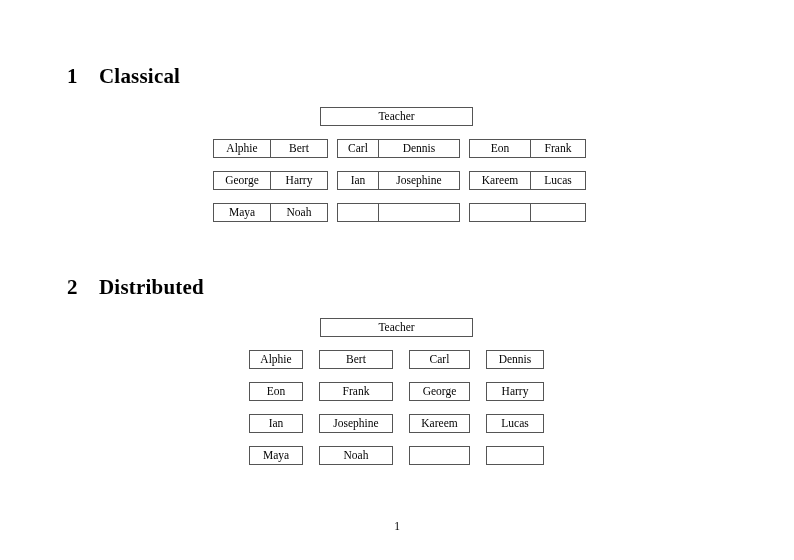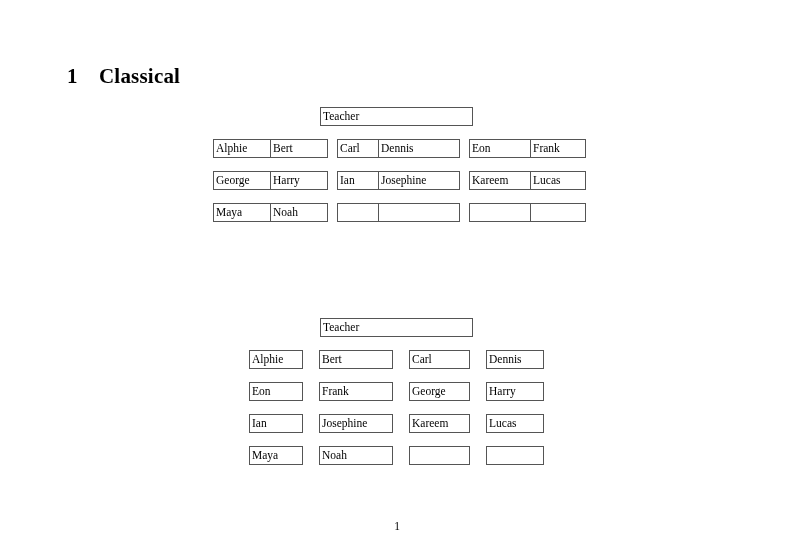--- a/index.html
+++ b/index.html
@@ -39,21 +39,21 @@
   
   .tbl {
     position: absolute;
     border-collapse: collapse;
     border-spacing: 0;
     font-size: 11.5px;
     line-height: 1;
   }
   .tbl td {
     border: 1px solid #555555;
-    text-align: left;
+    text-align: center;
     vertical-align: middle;
     height: 15px;
     padding: 1px 2px;
     white-space: nowrap;
     font-size: 11.5px;
   }
 
   
   .c-teacher { left: 320px; top: 107px; }
   .c-teacher td { width: 147px; }
@@ -189,20 +189,23 @@
     </table>
   <table class="tbl c-right c-row3">
     <tbody>
         <tr>
       <td class="ca">&nbsp;</td>
       <td class="cb">&nbsp;</td>
     </tr>
   </tbody>
     </table>
 
+  <div class="section-heading sec2-heading">
+    <span class="section-num">2</span><span>Distributed</span>
+  </div>
 
   <table class="tbl d-teacher">
     <tbody>
         <tr>
       <td>Teacher</td>
     </tr>
   </tbody>
     </table>
 
   <table class="tbl d-col1 d-row1">

